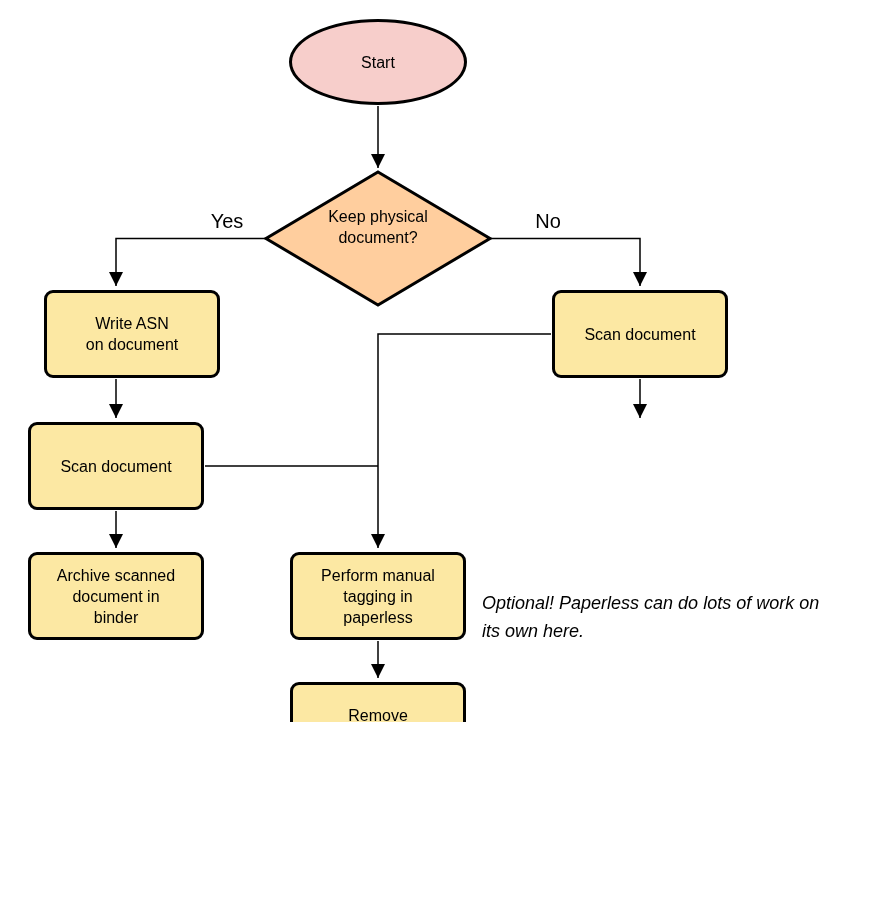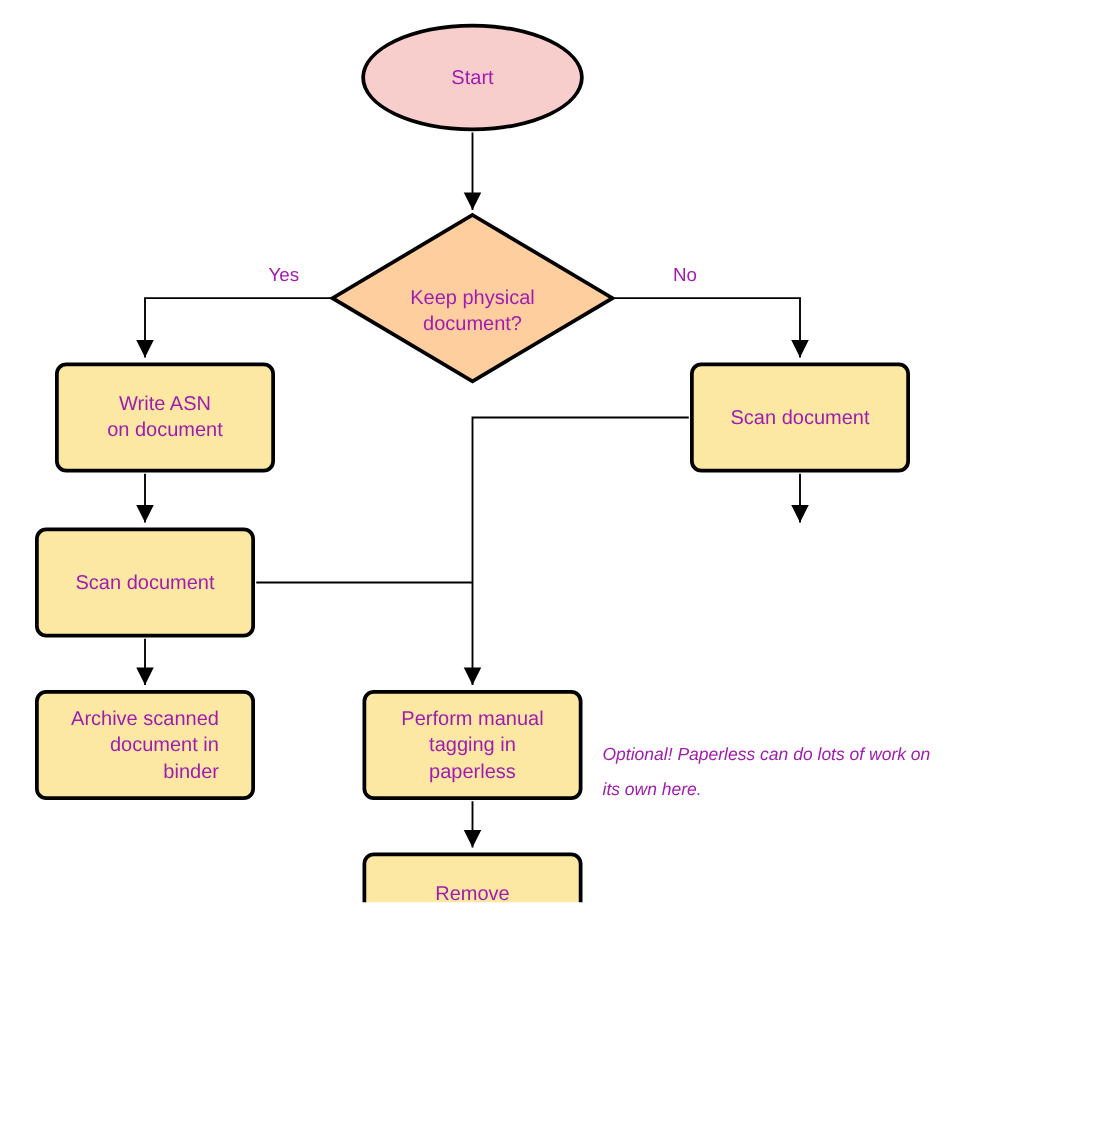--- a/index.html
+++ b/index.html
@@ -3,21 +3,21 @@
 <meta charset="utf-8">
 <style>
   html, body { margin: 0; padding: 0; background: #ffffff; }
   #stage {
     position: relative;
     width: 888px;
     height: 722px;
     background: #ffffff;
     overflow: hidden;
     font-family: "Liberation Sans", sans-serif;
-    color: #a21caf;
+    color: #000000;
   }
   #wires {
     position: absolute;
     left: 0; top: 0;
     width: 888px; height: 907px;
     z-index: 1;
   }
   .node {
     position: absolute;
     z-index: 2;
@@ -40,49 +40,49 @@
     align-items: center;
     justify-content: center;
     text-align: center;
     font-size: 16px;
     line-height: 21px;
   }
   .decision-label .lbl { white-space: pre-line; }
   .edge-label {
     position: absolute;
     z-index: 2;
-    font-size: 15px;
+    font-size: 20px;
     line-height: 18px;
     text-align: center;
   }
   .annotation {
     position: absolute;
     z-index: 2;
-    font-size: 14px;
+    font-size: 18px;
     font-style: italic;
     line-height: 28px;
     white-space: pre-line;
   }
   .page-edge {
     position: absolute;
     left: 0; top: 901px;
     width: 888px; height: 2px;
     z-index: 0;
   }
   
   #n-start     { left: 289px; top: 19px;  width: 178px; height: 86px; }
   #n-write-asn { left: 44px;  top: 290px; width: 176px; height: 88px; }
   #n-scan-left { left: 28px;  top: 422px; width: 176px; height: 88px; }
   #n-archive   { left: 28px;  top: 552px; width: 176px; height: 88px; }
   #n-scan-right{ left: 552px; top: 290px; width: 176px; height: 88px; }
   #n-trash     { left: 552px; top: 422px; width: 176px; height: 88px; }
   #n-tagging   { left: 290px; top: 552px; width: 176px; height: 88px; }
   #n-remove    { left: 290px; top: 682px; width: 176px; height: 88px; }
   #n-end       { left: 289px; top: 813px; width: 178px; height: 87px; }
-  #l-decision  { left: 276px; top: 204px; width: 204px; height: 89px; }
+  #l-decision  { left: 276px; top: 182px; width: 204px; height: 89px; }
   #l-yes       { left: 205px; top: 212px; width: 44px; }
   #l-no        { left: 528px; top: 212px; width: 40px; }
   #annotation  { left: 482px; top: 589px; width: 404px; }
 </style>
 </head>
 <body>
 
 <div id="stage">
 
   <div class="page-edge" style="background-color: rgb(236, 236, 236);"></div>
@@ -122,21 +122,21 @@
 
   <div id="n-write-asn" class="node process" style="background-color: rgb(252, 232, 163);">
     <span class="lbl">Write ASN
 on document</span>
   </div>
 
   <div id="n-scan-left" class="node process" style="background-color: rgb(252, 232, 163);">
     <span class="lbl">Scan document</span>
   </div>
 
-  <div id="n-archive" class="node process" style="background-color: rgb(252, 232, 163); text-align: right;">
+  <div id="n-archive" class="node process" style="background-color: rgb(252, 232, 163);">
     <span class="lbl">Archive scanned
 document in
 binder</span>
   </div>
 
   <div id="n-scan-right" class="node process" style="background-color: rgb(252, 232, 163);">
     <span class="lbl">Scan document</span>
   </div>
 
 

